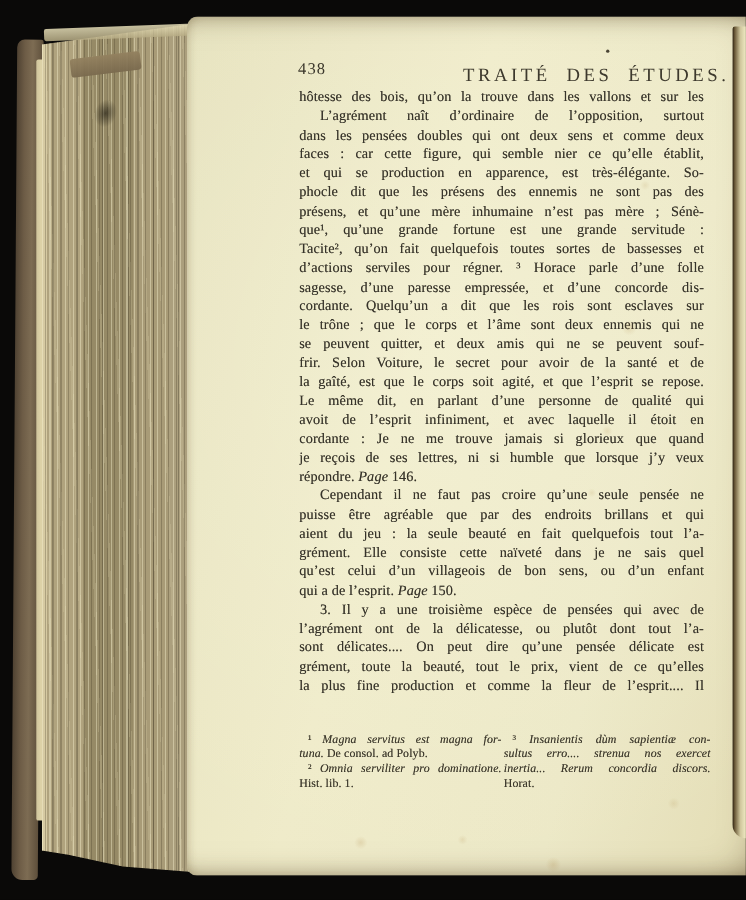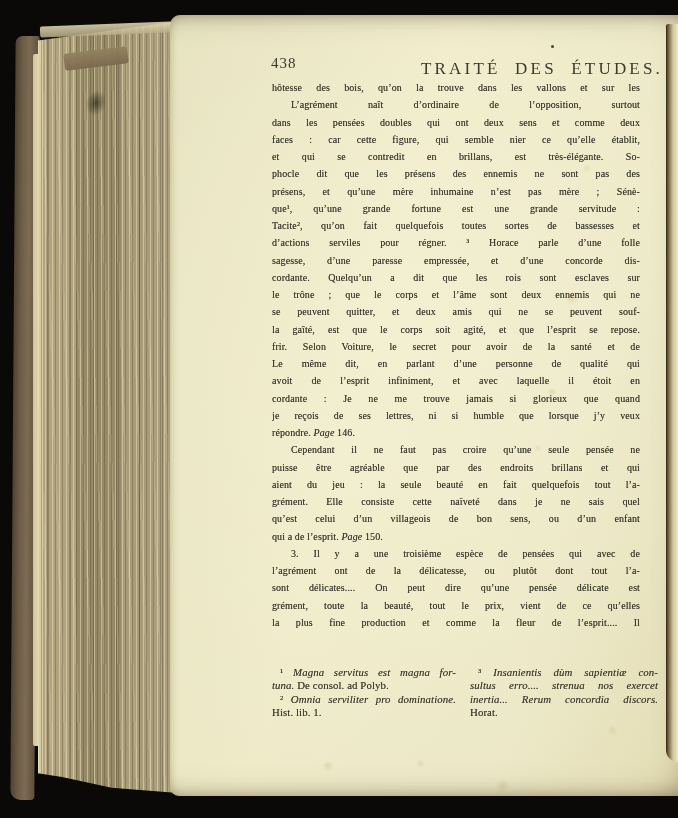--- a/index.html
+++ b/index.html
@@ -66,30 +66,30 @@
     border-radius:4px 0 0 22px;
   }
   
   .pgnum{left:101px;top:40px;font-size:15px;color:#3a362b;letter-spacing:1px;}
   .rtitle{
     left:220px;top:44px;font-size:17px;color:#3d392d;
     letter-spacing:3.2px;word-spacing:7px;white-space:nowrap;margin-left:31px;
   }
   .textblock{left:102px;top:64px;width:368px;color:#36332a;}
   .tl{
-    font-size:10px;line-height:17.25px;height:17.25px;overflow:hidden;
+    font-size:13px;line-height:17.25px;height:17.25px;overflow:hidden;
     text-align:justify;letter-spacing:.1px;
     text-shadow:0 0 .4px rgba(45,40,28,.55);
   }
   .tl.j{text-align-last:justify;}
   .tl.ind{text-indent:19px;}
   .it{font-style:italic;}
   .fncol{color:#3b372b;top:651px;}
   .fn-left{left:102px;width:184px;}
-  .fn-right{left:300px;width:188px;}
+  .fn-right{left:288px;width:188px;}
   .fncol .tl{font-size:10.8px;line-height:13.4px;height:13.4px;}
   .fncol .tl.ind{text-indent:8px;}
   
   .spot{border-radius:50%;}
   .speck{left:381px;top:30px;width:3px;height:3px;background:#4a4434;border-radius:50%;}
 </style>
 </head>
 <body>
 
 <div class="abs cover-edge"></div>
@@ -101,32 +101,32 @@
 
 <div class="abs page">
   <div class="abs pgnum">438</div>
   <div class="abs rtitle">TRAITÉ DES ÉTUDES.</div>
 
   <div class="abs textblock">
       <div class="tl j"><span>hôtesse des bois, qu’on la trouve dans les vallons et sur les</span></div>
       <div class="tl j ind"><span>L’agrément naît d’ordinaire de l’opposition, surtout</span></div>
       <div class="tl j"><span>dans les pensées doubles qui ont deux sens et comme deux</span></div>
       <div class="tl j"><span>faces : car cette figure, qui semble nier ce qu’elle établit,</span></div>
-      <div class="tl j"><span>et qui se contredit en brillans, est très-élégante. So-</span></div>
+      <div class="tl j"><span>et qui se production en apparence, est très-élégante. So-</span></div>
       <div class="tl j"><span>phocle dit que les présens des ennemis ne sont pas des</span></div>
       <div class="tl j"><span>présens, et qu’une mère inhumaine n’est pas mère ; Sénè-</span></div>
       <div class="tl j"><span>que¹, qu’une grande fortune est une grande servitude :</span></div>
       <div class="tl j"><span>Tacite², qu’on fait quelquefois toutes sortes de bassesses et</span></div>
       <div class="tl j"><span>d’actions serviles pour régner. ³ Horace parle d’une folle</span></div>
       <div class="tl j"><span>sagesse, d’une paresse empressée, et d’une concorde dis-</span></div>
       <div class="tl j"><span>cordante. Quelqu’un a dit que les rois sont esclaves sur</span></div>
       <div class="tl j"><span>le trône ; que le corps et l’âme sont deux ennemis qui ne</span></div>
       <div class="tl j"><span>se peuvent quitter, et deux amis qui ne se peuvent souf-</span></div>
+      <div class="tl j"><span>frir. Selon Voiture, le secret pour avoir de la santé et de</span></div>
       <div class="tl j"><span>la gaîté, est que le corps soit agité, et que l’esprit se repose.</span></div>
-      <div class="tl j"><span>frir. Selon Voiture, le secret pour avoir de la santé et de</span></div>
       <div class="tl j"><span>Le même dit, en parlant d’une personne de qualité qui</span></div>
       <div class="tl j"><span>avoit de l’esprit infiniment, et avec laquelle il étoit en</span></div>
       <div class="tl j"><span>cordante : Je ne me trouve jamais si glorieux que quand</span></div>
       <div class="tl j"><span>je reçois de ses lettres, ni si humble que lorsque j’y veux</span></div>
       <div class="tl"><span>répondre. </span><span class="it">Page</span><span> 146.</span></div>
       <div class="tl j ind"><span>Cependant il ne faut pas croire qu’une seule pensée ne</span></div>
       <div class="tl j"><span>puisse être agréable que par des endroits brillans et qui</span></div>
       <div class="tl j"><span>aient du jeu : la seule beauté en fait quelquefois tout l’a-</span></div>
       <div class="tl j"><span>grément. Elle consiste cette naïveté dans je ne sais quel</span></div>
       <div class="tl j"><span>qu’est celui d’un villageois de bon sens, ou d’un enfant</span></div>

